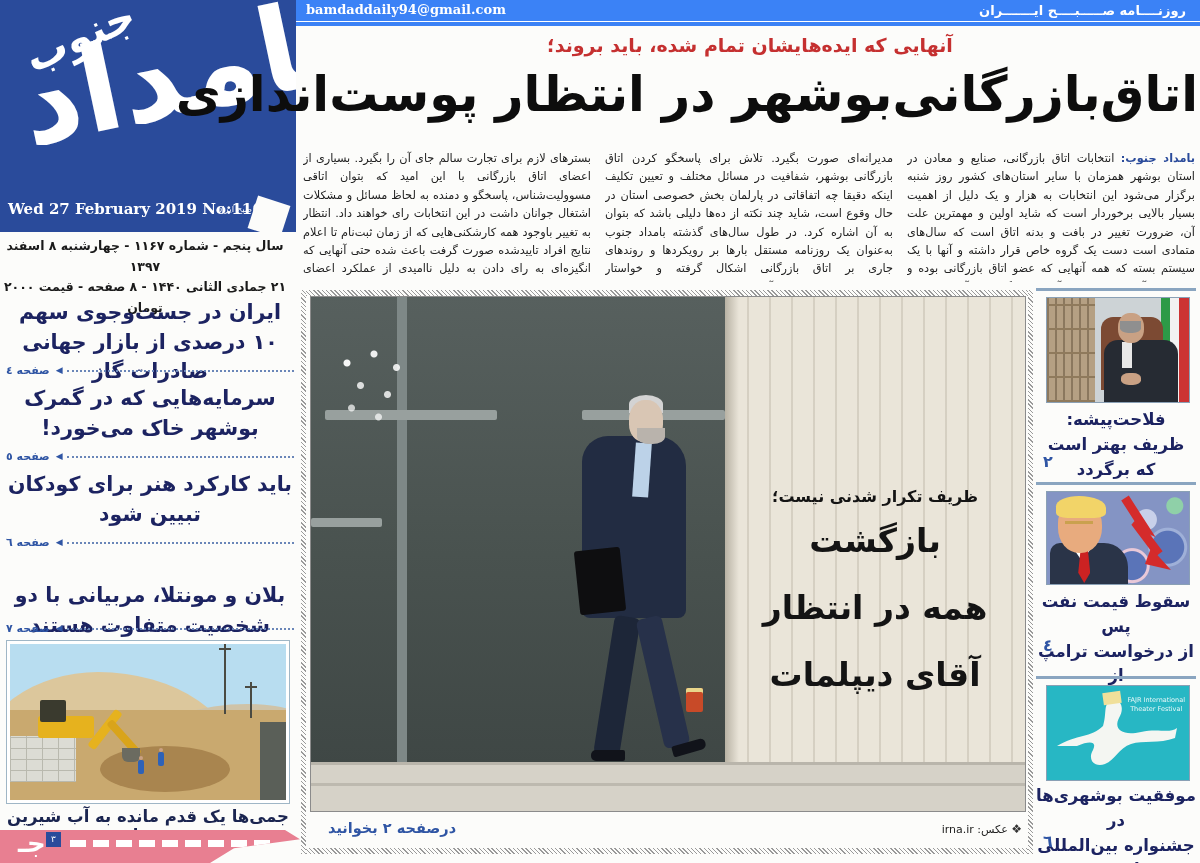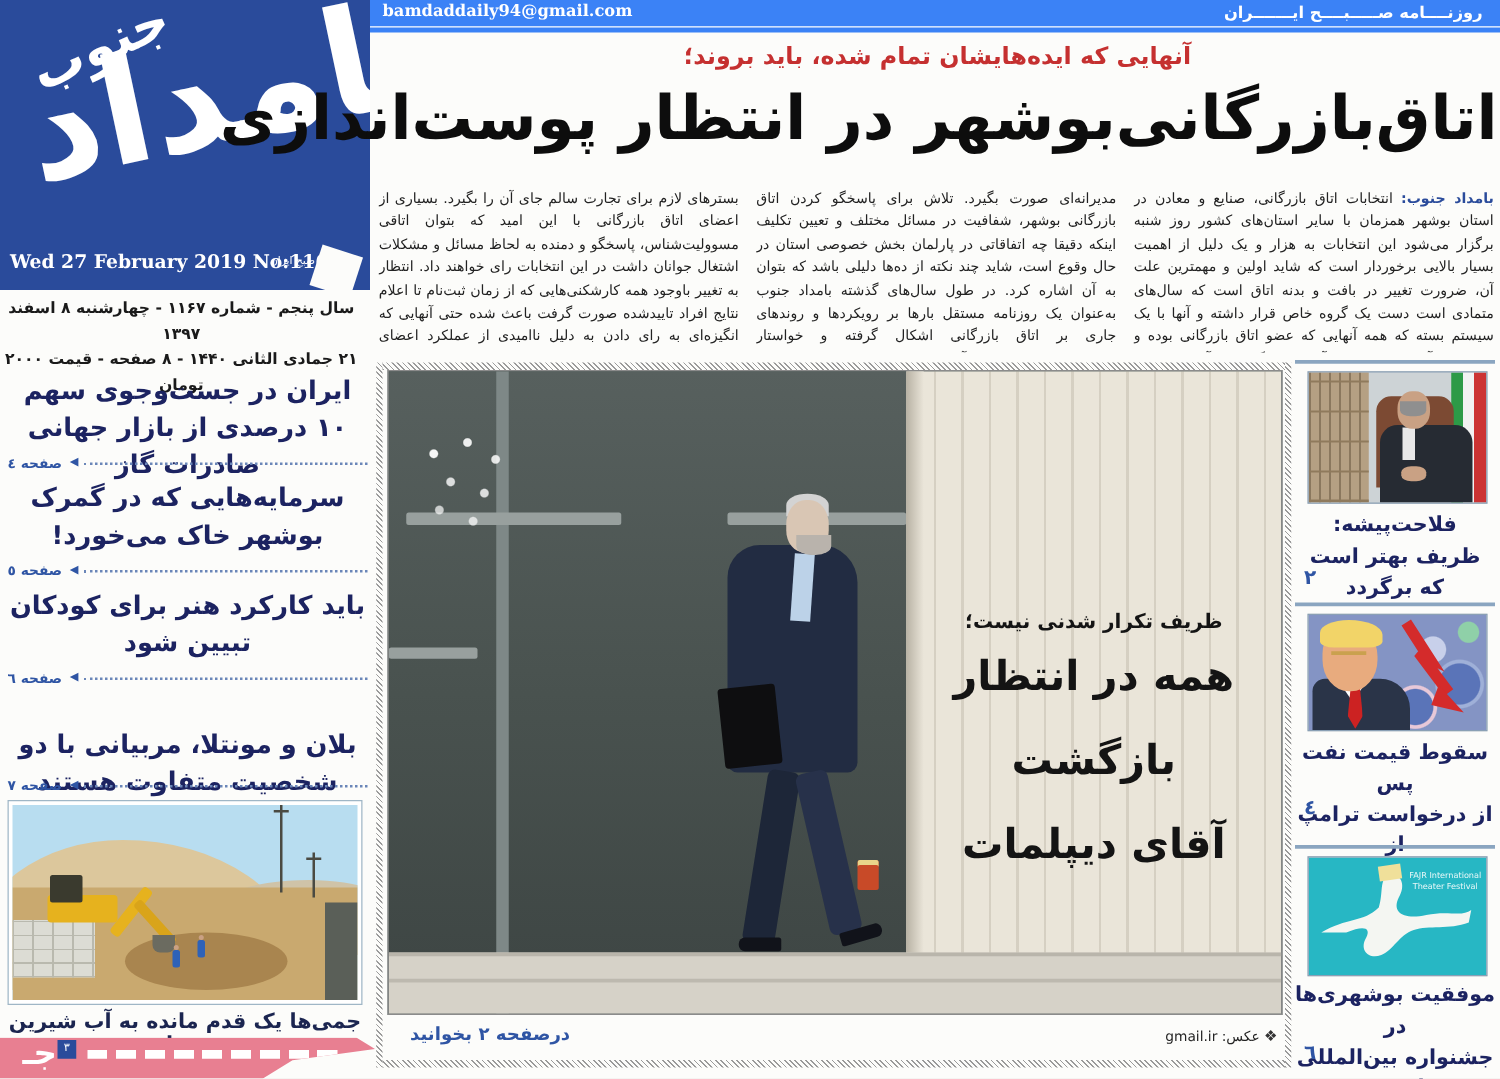--- a/index.html
+++ b/index.html
@@ -236,28 +236,28 @@
     <div class="fig-hair"></div>
     <div class="fig-head"></div>
     <div class="fig-beard"></div>
     <div class="fig-folder"></div>
     <div class="fig-leg1"></div>
     <div class="fig-leg2"></div>
     <div class="fig-shoe1"></div>
     <div class="fig-shoe2"></div>
     <div id="photo-overlay" class="rtl">
       <div class="okicker">ظریف تکرار شدنی نیست؛</div>
+      <div class="oline">بازگشت</div>
       <div class="oline">همه در انتظار</div>
-      <div class="oline">بازگشت</div>
       <div class="oline">آقای دیپلمات</div>
     </div>
   </div>
   <div class="abs" id="photo-meta">
     <span id="read-more" class="rtl">درصفحه ۲ بخوانید</span>
-    <span id="photo-credit"><span class="cicon">❖</span> <span>عکس: gmail.ir</span></span>
+    <span id="photo-credit"><span class="cicon">❖</span> <span>عکس: irna.ir</span></span>
   </div>
 
   <div class="abs blueline" style="left:1036px;top:288px;width:160px;"></div>
 
   <div class="abs card-img" style="top:297px;height:106px;">
     <div class="shelf"></div>
     <div class="flag"></div>
     <div class="chairF"></div>
     <div class="manF-body"></div>
     <div class="manF-shirt"></div>

